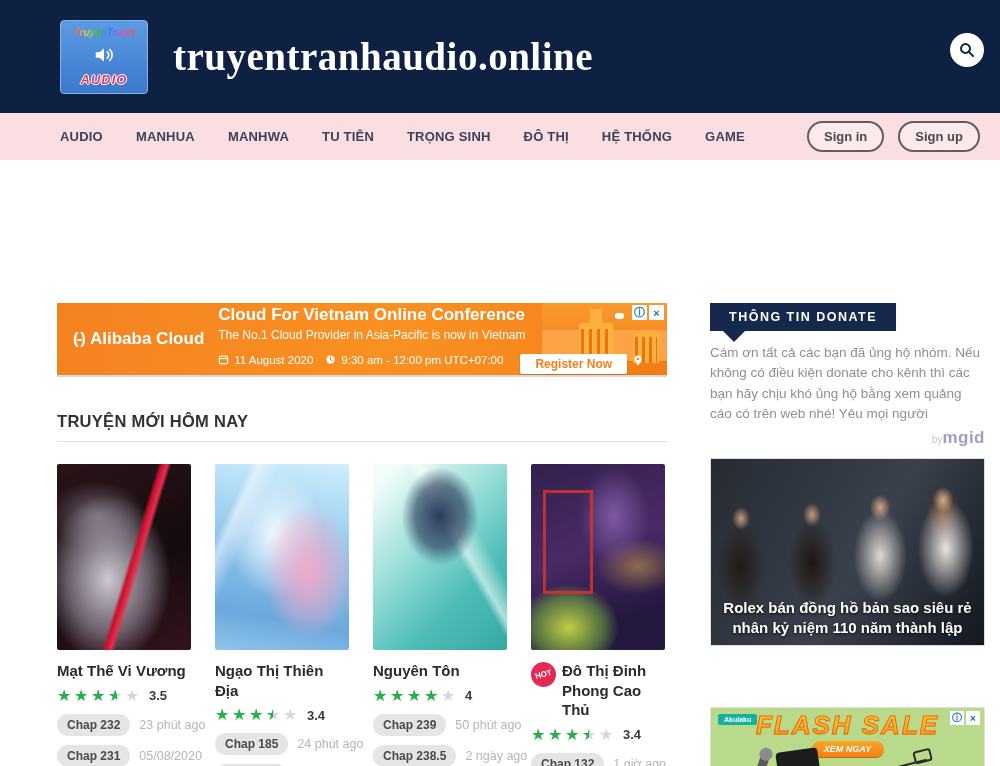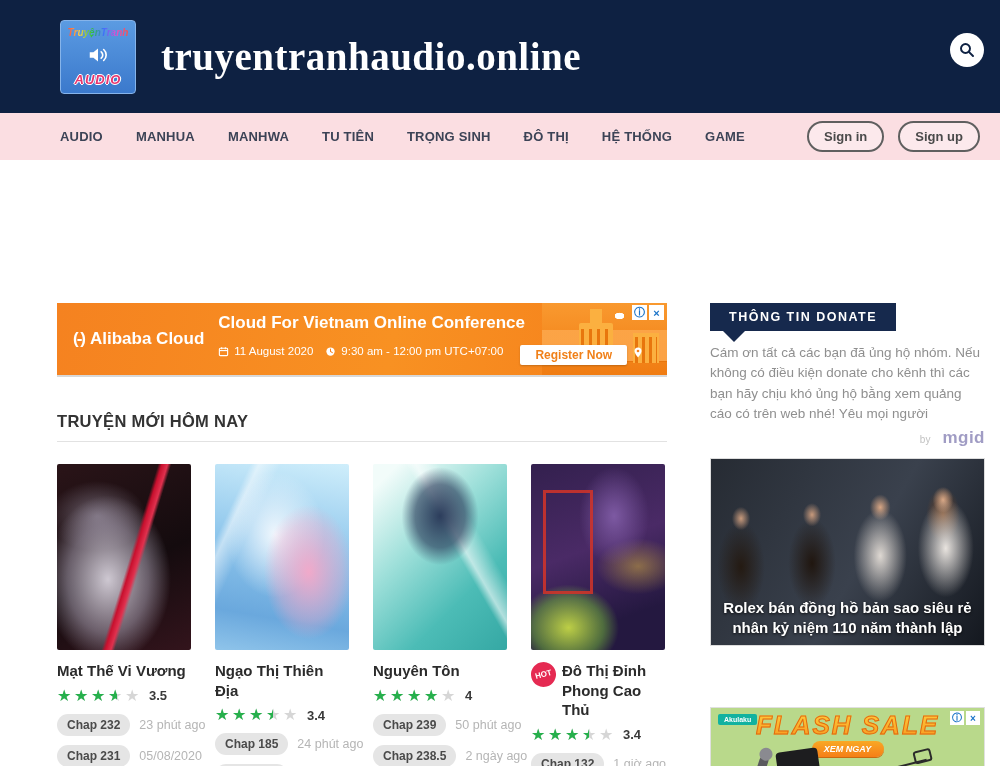--- a/index.html
+++ b/index.html
@@ -3,21 +3,21 @@
 <meta charset="utf-8">
 <style>
   html,body{margin:0;padding:0}
   body{
     width:1000px;height:766px;overflow:hidden;background:#fff;
     font-family:"Liberation Sans",sans-serif;position:relative;
   }
   
   .header{height:113px;background:#0e2142;display:flex;align-items:center;position:relative}
   .logo{
-    width:76px;height:74px;margin-left:60px;border-radius:4px;flex:none;
+    width:88px;height:74px;margin-left:60px;border-radius:4px;flex:none;
     background:linear-gradient(180deg,#5b9be2,#3b79cc);
     border:1px solid #86b4ea;box-sizing:border-box;
     display:flex;flex-direction:column;align-items:center;justify-content:space-between;
     padding:6px 3px;cursor:pointer;
   }
   .logo-line1{
     font-size:10px;font-weight:bold;font-style:italic;white-space:nowrap;
     background:linear-gradient(90deg,#ff5040,#ffd23f,#2fbf3f,#3f6fff,#e04fd0,#ff5040);
     -webkit-background-clip:text;background-clip:text;color:transparent;
   }
@@ -129,21 +129,21 @@
   }
   .chap-time{font-size:12.5px;color:#b5b5b5;white-space:nowrap}
   
   .ribbon{
     position:relative;display:inline-block;background:#16294d;color:#fff;
     font-size:12.5px;font-weight:bold;letter-spacing:1.5px;padding:7px 19px;
   }
   .ribbon::after{content:"";position:absolute;left:13px;bottom:-11px;
     border-left:11px solid transparent;border-right:11px solid transparent;border-top:11px solid #16294d}
   .donate-text{margin-top:12px;font-size:13.5px;color:#8f8f8f;line-height:1.5}
-  .mgid-row{display:flex;justify-content:flex-end;align-items:baseline;gap:12px;margin-top:4px}
+  .mgid-row{display:flex;justify-content:flex-end;align-items:baseline;gap:0;margin-top:4px}
   .mgid-by{font-size:10px;color:#c2c2c2}
   .mgid-brand{font-size:17px;color:#a09cc4;font-weight:bold;letter-spacing:.5px;cursor:pointer}
   .rolex-ad{
     margin-top:10px;height:186px;border:1px solid #ddd;position:relative;cursor:pointer;
     display:flex;align-items:flex-end;justify-content:center;overflow:hidden;
     background:
       radial-gradient(40px 70px at 86% 48%, #e9e4df, transparent 70%),
       radial-gradient(38px 66px at 62% 52%, #ded8d2, transparent 70%),
       radial-gradient(16px 20px at 85% 22%, #d9a886, transparent 65%),
       radial-gradient(16px 20px at 62% 26%, #d8a684, transparent 65%),
@@ -233,20 +233,21 @@
 
   <div class="left-col">
 
     <div class="ad-banner">
       <div class="bn-logo">
         <span class="bn-mark">(-)</span>
         <span>Alibaba Cloud</span>
       </div>
       <div class="bn-mid">
         <div class="bn-head">Cloud For Vietnam Online Conference</div>
+        <div class="bn-sub">The No.1 Cloud Provider in Asia-Pacific  is now in Vietnam</div>
         <div class="bn-row">
           <span class="bn-ico" style="line-height:0">
             <svg width="11" height="11" viewBox="0 0 24 24">
                 <rect x="3" y="5" width="18" height="16" rx="2" fill="none" stroke="#fff" stroke-width="2.4"></rect>
                 <line x1="8" y1="2.5" x2="8" y2="7" stroke="#fff" stroke-width="2.4"></line>
                 <line x1="16" y1="2.5" x2="16" y2="7" stroke="#fff" stroke-width="2.4"></line>
                 <line x1="3" y1="10" x2="21" y2="10" stroke="#fff" stroke-width="2.4"></line>
               </svg>
           </span>
           <span>11 August 2020</span>

